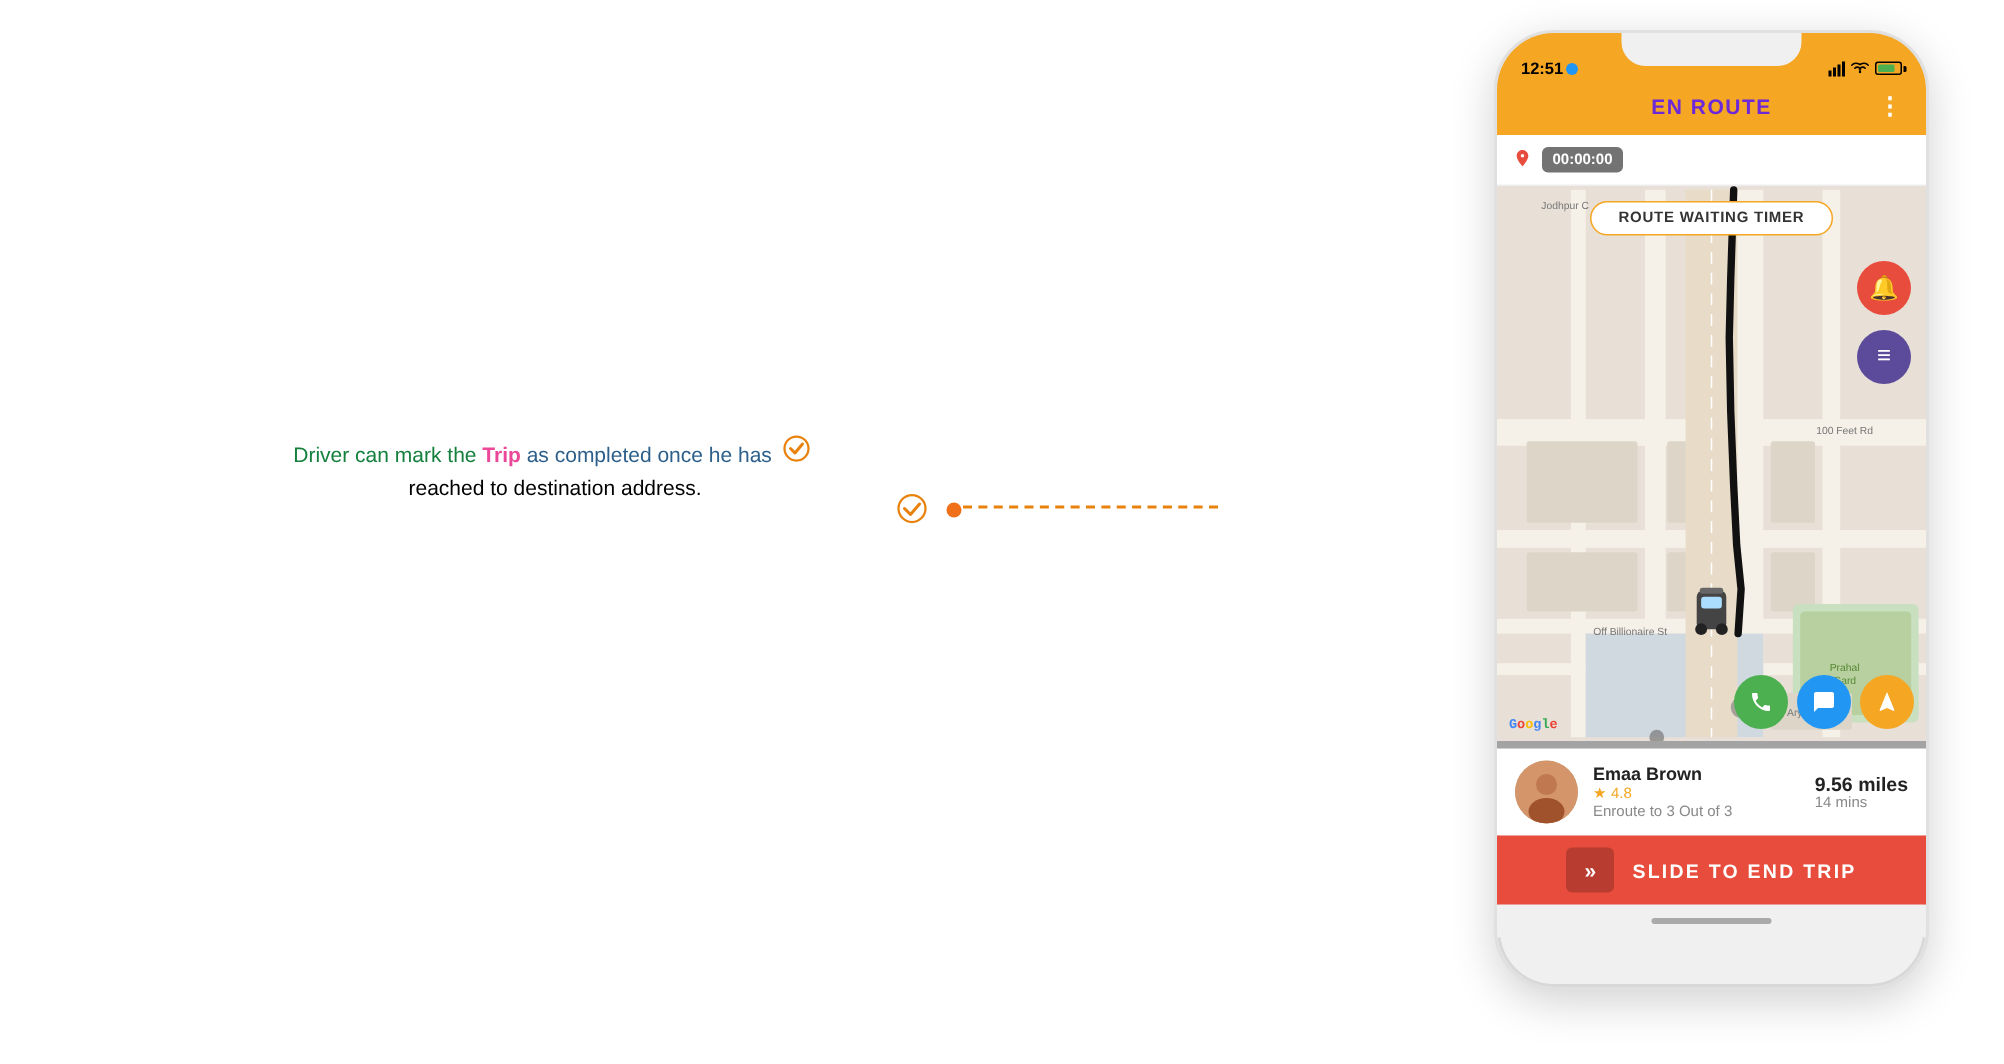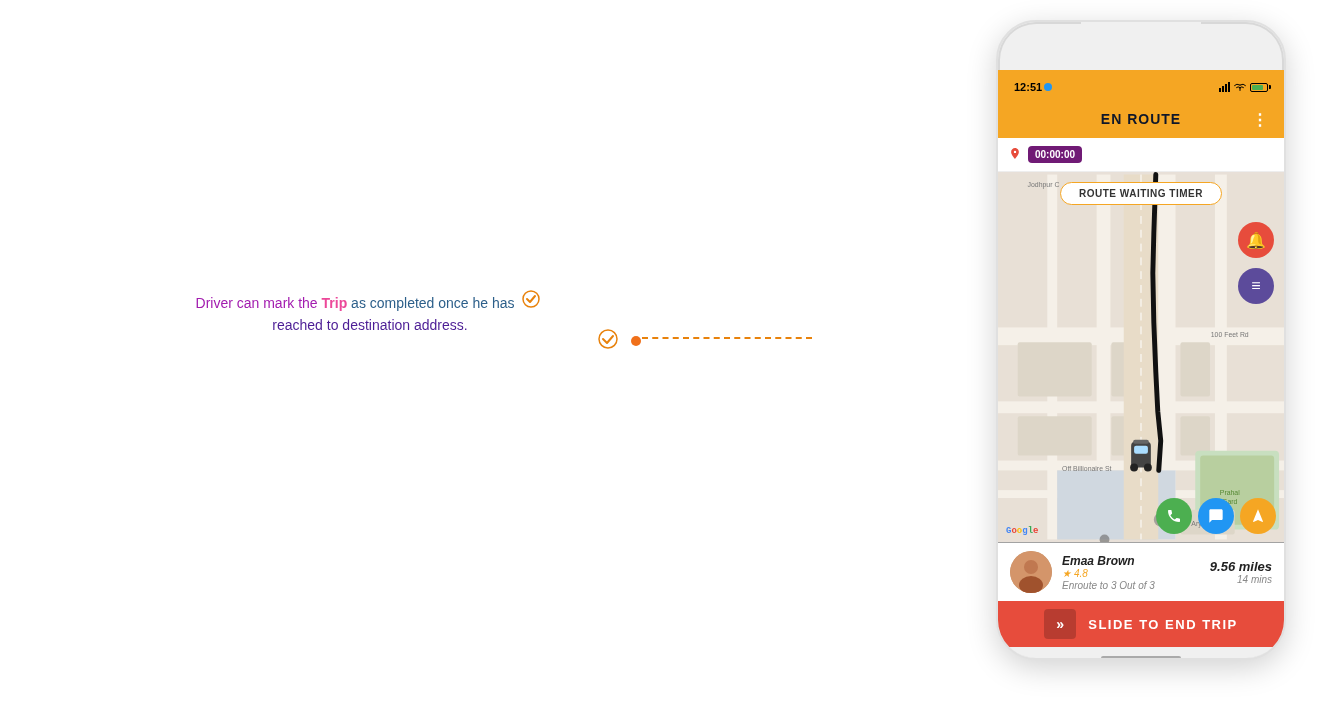--- a/index.html
+++ b/index.html
@@ -50,27 +50,26 @@
       background: #f0f0f0;
       border-radius: 0 0 16px 16px;
       z-index: 10;
     }
 
     
     .status-bar {
       background: #f5a623;
       height: 30px;
       display: flex;
-      align-items: center;
+      align-items: flex-end;
       justify-content: space-between;
       padding: 0 16px;
       padding-top: 4px;
       position: relative;
       z-index: 5;
-      margin-top: 48px;
     }
     .status-time {
       font-size: 11px;
       font-weight: 700;
       color: #000;
       display: flex;
       align-items: center;
       gap: 2px;
     }
     .status-time .location-dot {
@@ -128,21 +127,21 @@
       background: #f5a623;
       height: 38px;
       display: flex;
       align-items: center;
       justify-content: center;
       position: relative;
     }
     .app-header-title {
       font-size: 14px;
       font-weight: 600;
-      color: #0f172a;
+      color: #6d28d9;
       letter-spacing: 1px;
     }
     .header-menu {
       position: absolute;
       right: 14px;
       top: 50%;
       transform: translateY(-50%);
       color: #fff;
       font-size: 16px;
       font-weight: 700;
@@ -163,21 +162,21 @@
       height: 14px;
       flex-shrink: 0;
     }
     .dest-text {
       font-size: 10px;
       color: #222;
       flex: 1;
       line-height: 1.3;
     }
     .timer-badge {
-      background: #701a75;
+      background: #737373;
       color: #fff;
       font-size: 10px;
       font-weight: 700;
       padding: 3px 7px;
       border-radius: 4px;
       white-space: nowrap;
     }
 
     
     .map-area {
@@ -269,22 +268,21 @@
     .btn-chat { background: #2196f3; }
     .btn-nav { background: #f5a623; }
 
     
     .rider-info {
       background: #fff;
       padding: 8px 12px;
       display: flex;
       align-items: center;
       gap: 10px;
-      border-top: 1px solid #a3a3a3;
-      font-style: italic;
+      border-top: 5px solid #a3a3a3;
     }
     .rider-avatar {
       width: 42px;
       height: 42px;
       border-radius: 50%;
       background: #c8956c;
       overflow: hidden;
       flex-shrink: 0;
       display: flex;
       align-items: flex-end;
@@ -304,21 +302,21 @@
       gap: 3px;
       font-size: 10px;
       color: #f5a623;
     }
     .rider-enroute {
       font-size: 10px;
       color: #888;
       margin-top: 1px;
     }
     .rider-distance {
-      text-align: right;
+      text-align: left;
     }
     .rider-miles {
       font-size: 13px;
       font-weight: 700;
       color: #222;
     }
     .rider-mins {
       font-size: 10px;
       color: #888;
     }
@@ -377,29 +375,29 @@
       stroke-linejoin: round;
     }
   </style>
 </head>
 <body>
 
 <div style="position:absolute;inset:0;background:#ffffff;"></div>
 
 <div class="annotation-area">
   <p class="annotation-text">
-    <span style="color:#a21caf;">Driver can mark the </span><span style="color:#ec4899;font-weight:600;">Trip</span><span style="color:#2c5f8a;text-align:center;"> as completed once he has</span>
+    <span style="color:#15803d;">Driver can mark the </span><span style="color:#ec4899;font-weight:600;">Trip</span><span style="color:#2c5f8a;text-align:center;"> as completed once he has</span>
     <span style="display:inline-block;margin:0 4px;">
       <svg width="18" height="18" viewBox="0 0 18 18">
           <circle cx="9" cy="9" r="8" fill="#fff" stroke="#e8820c" stroke-width="1.5"></circle>
           <polyline points="5,9 8,12 13,6" fill="none" stroke="#e8820c" stroke-width="2" stroke-linecap="round" stroke-linejoin="round"></polyline>
         </svg>
     </span>
     <br>
-    <span style="color:#4c1d95;">reached to destination address.</span>
+    <span style="color:#000000;">reached to destination address.</span>
   </p>
 </div>
 
 <div style="position:absolute;left:598px;top:329px;">
   <svg width="20" height="20" viewBox="0 0 20 20">
       <circle cx="10" cy="10" r="9" fill="#fff" stroke="#e8820c" stroke-width="1.5"></circle>
       <polyline points="5,10 9,14 15,7" fill="none" stroke="#e8820c" stroke-width="2" stroke-linecap="round" stroke-linejoin="round"></polyline>
     </svg>
 </div>
 

